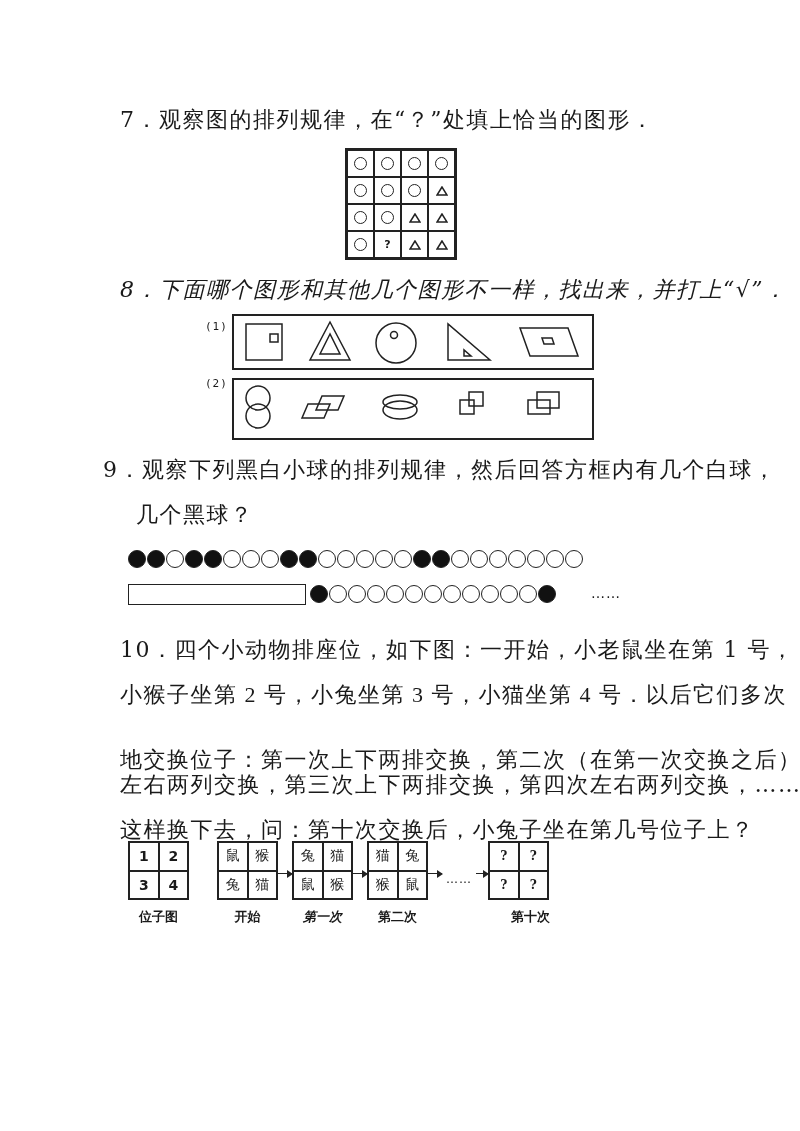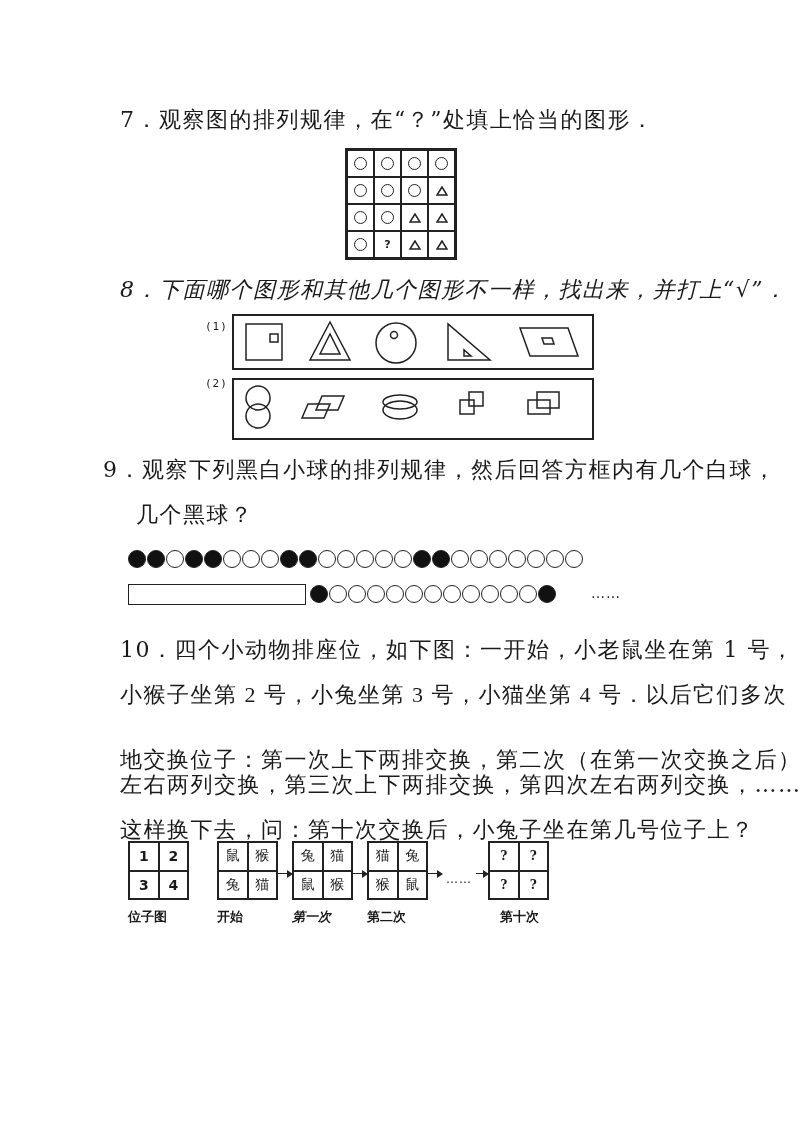--- a/index.html
+++ b/index.html
@@ -19,21 +19,21 @@
   
   .ballrow { display:flex; gap:1px; }
   .ball { width:18px; height:18px; border-radius:50%; box-sizing:border-box; border:1.6px solid #222; background:#fff; }
   .ball.b { background:#111; }
   .ansbox { border:1.6px solid #222; box-sizing:border-box; }
   .dots { font-size:14px; letter-spacing:1px; font-family:"DejaVu Sans", sans-serif; }
   
   .seat { display:grid; grid-template-columns:1fr 1fr; grid-template-rows:1fr 1fr; border:1.6px solid #222; box-sizing:border-box; }
   .seat .sc { border:0.8px solid #222; display:flex; align-items:center; justify-content:center; font-size:14px; }
   .seat.num .sc { font-family:"DejaVu Sans", sans-serif; font-weight:bold; font-size:14px; }
-  .cap { font-size:13px; font-weight:bold; }
+  .cap { font-size:13px; font-weight:bold; text-align:center; }
   .arrow { height:1.4px; background:#222; }
   .arrow::after { content:""; position:absolute; right:-1px; top:-3px; border-left:6px solid #222; border-top:4px solid transparent; border-bottom:4px solid transparent; }
 </style>
 </head>
 <body>
 
 <div class="abs qtext" style="left:120px;top:109px;">7．观察图的排列规律，在“？”处填上恰当的图形．</div>
 <div class="abs grid7" id="grid7">
     <div class="cell">
       <div class="circ"></div>

